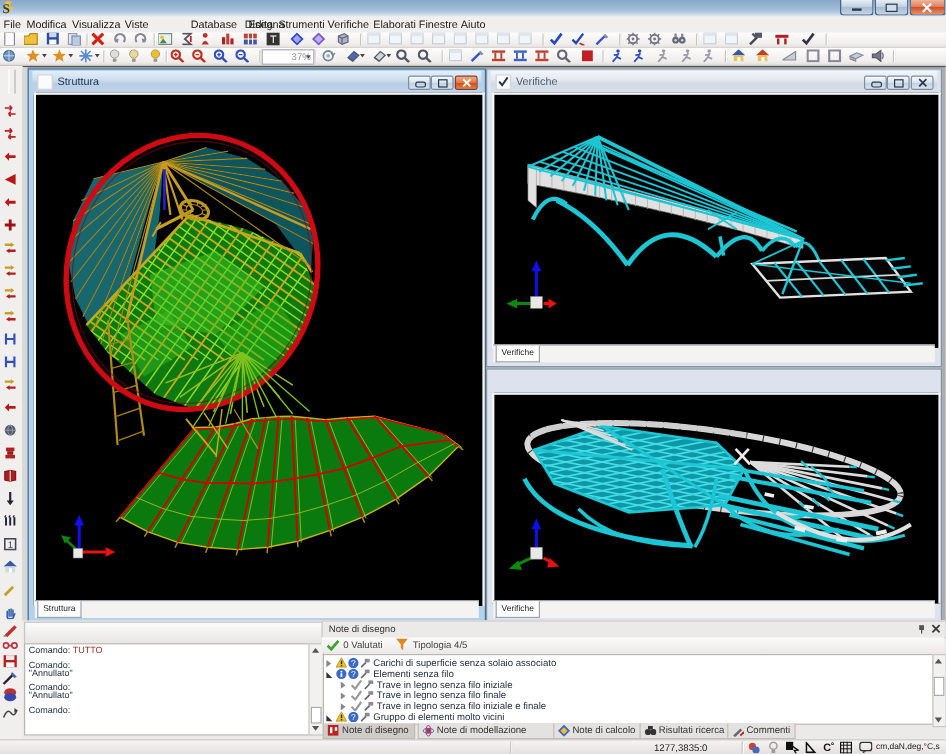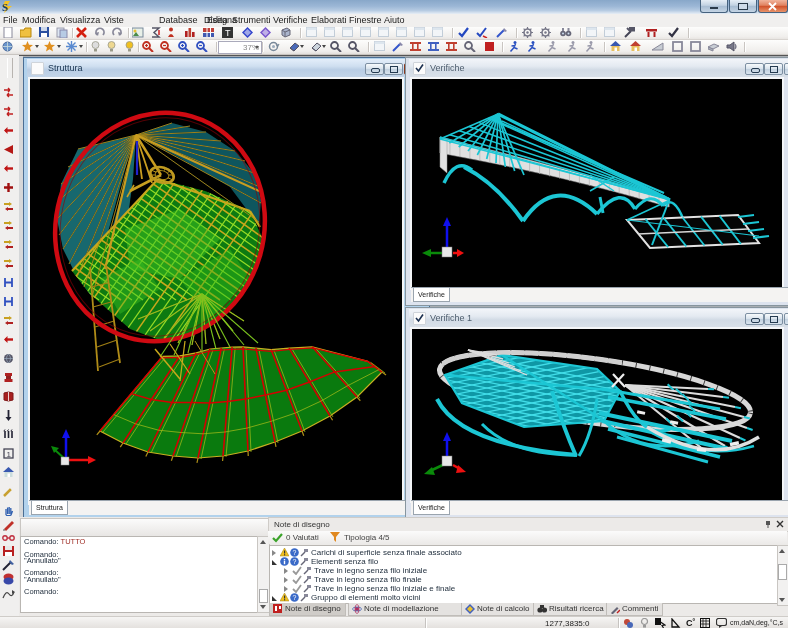--- a/index.html
+++ b/index.html
@@ -18,21 +18,21 @@
 #menubar span{position:absolute;top:1px;}
 
 #tb1{left:0;top:27px;width:788px;height:12px;background:linear-gradient(180deg,#fdfdfc,#f0eeec 80%,#e8e5e2);border-bottom:1px solid #d8d4d0;}
 #tb2{left:0;top:40px;width:788px;height:14px;background:linear-gradient(180deg,#fdfdfc,#f0eeec 80%,#e3e0dd);border-bottom:1px solid #c8c4c0;}
 .sep{position:absolute;width:1px;height:10px;background:#c9c5c1;border-right:1px solid #fff;}
 
 #lefttb{left:0;top:55px;width:19px;height:561px;background:#f0efee;border-right:1px solid #cfccc8;}
 
 #mdi{left:19px;top:55px;width:769px;height:462px;background:#a8adb2;border-top:1px solid #555;}
 
-.win{position:absolute;padding-left:25px;}
+.win{position:absolute;}
 .winframe{position:absolute;left:0;top:0;right:0;bottom:0;border:1px solid #4a6e94;background:#b2d2ec;}
 .win.inactive .winframe{border-color:#87959e;background:#dde3ee;}
 .wtitle{position:absolute;left:4px;top:2px;right:4px;height:18px;background:linear-gradient(180deg,#e4eefa 0%,#cfdff0 40%,#b9cde4 60%,#c2d4e8 100%);font-size:9px;color:#16324f;}
 .win.inactive .wtitle{background:linear-gradient(180deg,#f2f5f9 0%,#e4eaf1 40%,#d2dbe5 60%,#d8e0e9 100%);color:#4d5d6d;}
 .wicon{position:absolute;left:4px;top:3px;width:11px;height:11px;background:#fbfbfb;border:1px solid #cfd4da;border-radius:1px;}
 .wtext{position:absolute;left:21px;top:4px;}
 .wbtn{position:absolute;top:4px;width:17px;height:10px;border:1px solid #7c8fa2;border-radius:2px;background:linear-gradient(180deg,#f7fafc,#d7e2ec 50%,#c3d2e0 55%,#d9e4ee);}
 .wclient{position:absolute;background:#000;border:2px solid #f4f6f8;border-bottom:none;}
 .wtabs{position:absolute;left:6px;right:6px;height:14px;background:#f4f3f2;border-top:1px solid #9aa4ae;}
 .wtab{position:absolute;left:2px;top:0px;height:13px;padding:0 4px;background:#fff;border:1px solid #9aa4ae;border-top:none;font-size:7px;color:#222;line-height:13px;}
@@ -926,37 +926,20 @@
             <rect x="30" y="168" width="10" height="10" fill="#e8e8e8" stroke="#777" stroke-width="0.5"></rect>
           </svg>
     </div>
     <div class="wtabs" style="bottom:4px;">
           <span class="wtab">Verifiche</span>
         </div>
   </div>
 
   <div class="win inactive" id="winC" style="left:386px;top:251px;width:380px;height:212px;">
     <div class="winframe"></div>
-    <div class="wtitle">
-          <div class="wicon"><svg width="11" height="11" viewBox="0 0 11 11">
-              <path d="M2 5 L4.5 8 L9 1.5" stroke="#1b3050" stroke-width="1.6" fill="none"></path>
-            </svg></div>
-          <span class="wtext">Verifiche 1</span>
-      <div class="wbtn" style="right:42px;">
-            <span style="position:absolute;left:5px;top:4px;width:7px;height:3px;border:1px solid #243a50;border-radius:2px;"></span>
-          </div>
-      <div class="wbtn" style="right:23px;">
-            <span style="position:absolute;left:5px;top:2px;width:6px;height:5px;border:1px solid #243a50;"></span>
-          </div>
-      <div class="wbtn" style="right:3px;">
-            <svg style="position:absolute;left:5px;top:1px;" width="8" height="8" viewBox="0 0 8 8">
-              <path d="M1 1 L7 7 M7 1 L1 7" stroke="#243a50" stroke-width="1.4"></path>
-            </svg>
-          </div>
-    </div>
     <div class="wclient" style="left:5px;top:20px;width:370px;height:174px;">
       <svg class="svgabs" id="sceneC" width="366" height="170" viewBox="0 0 366 170">
             <defs>
               <clipPath id="rimtop">
                 <polygon points="0,0 366,0 366,85 180,100 0,60"></polygon>
               </clipPath>
             </defs>
             <ellipse cx="183" cy="62" rx="157" ry="32" transform="rotate(8 183 62)" fill="none" stroke="#d8d8d8" stroke-width="5"></ellipse>
             <g clip-path="url(#rimtop)">
               <ellipse cx="183" cy="62" rx="157" ry="32" transform="rotate(8 183 62)" fill="none" stroke="#3a3a3a" stroke-width="5.5" stroke-dasharray="1 13"></ellipse>
@@ -1157,21 +1140,21 @@
             <rect x="4" y="6.2" width="1.2" height="1.2" fill="#333"></rect>
           </svg>
           <svg width="9" height="9" style="position:absolute;left:20px;top:2px;">
             <circle cx="4.5" cy="4.5" r="4.3" fill="#3a6ac8"></circle>
             <text x="2.5" y="7" font-size="7" fill="#fff" font-family="Liberation Sans">?</text>
           </svg>
           <svg width="9" height="9" style="position:absolute;left:30px;top:2px;">
             <path d="M1 8 L5 4" stroke="#667" stroke-width="1.4"></path>
             <rect x="4" y="1" width="4" height="3" fill="#889"></rect>
           </svg>
-          <span style="position:absolute;left:41px;top:2px;">Carichi di superficie senza finale associato</span>
+          <span style="position:absolute;left:41px;top:2px;">Carichi di superficie senza solaio associato</span>
           <span style="position:absolute;left:2px;top:14px;width:0;height:0;border-top:5px solid #333;border-right:5px solid transparent;transform:rotate(-90deg);"></span>
           <svg width="9" height="9" style="position:absolute;left:10px;top:11px;">
             <circle cx="4.5" cy="4.5" r="4.3" fill="#3a6ac8"></circle>
             <rect x="3.8" y="2" width="1.4" height="1.4" fill="#fff"></rect>
             <rect x="3.8" y="4" width="1.4" height="3.2" fill="#fff"></rect>
           </svg>
           <svg width="9" height="9" style="position:absolute;left:20px;top:11px;">
             <circle cx="4.5" cy="4.5" r="4.3" fill="#3a6ac8"></circle>
             <text x="2.5" y="7" font-size="7" fill="#fff" font-family="Liberation Sans">?</text>
           </svg>

